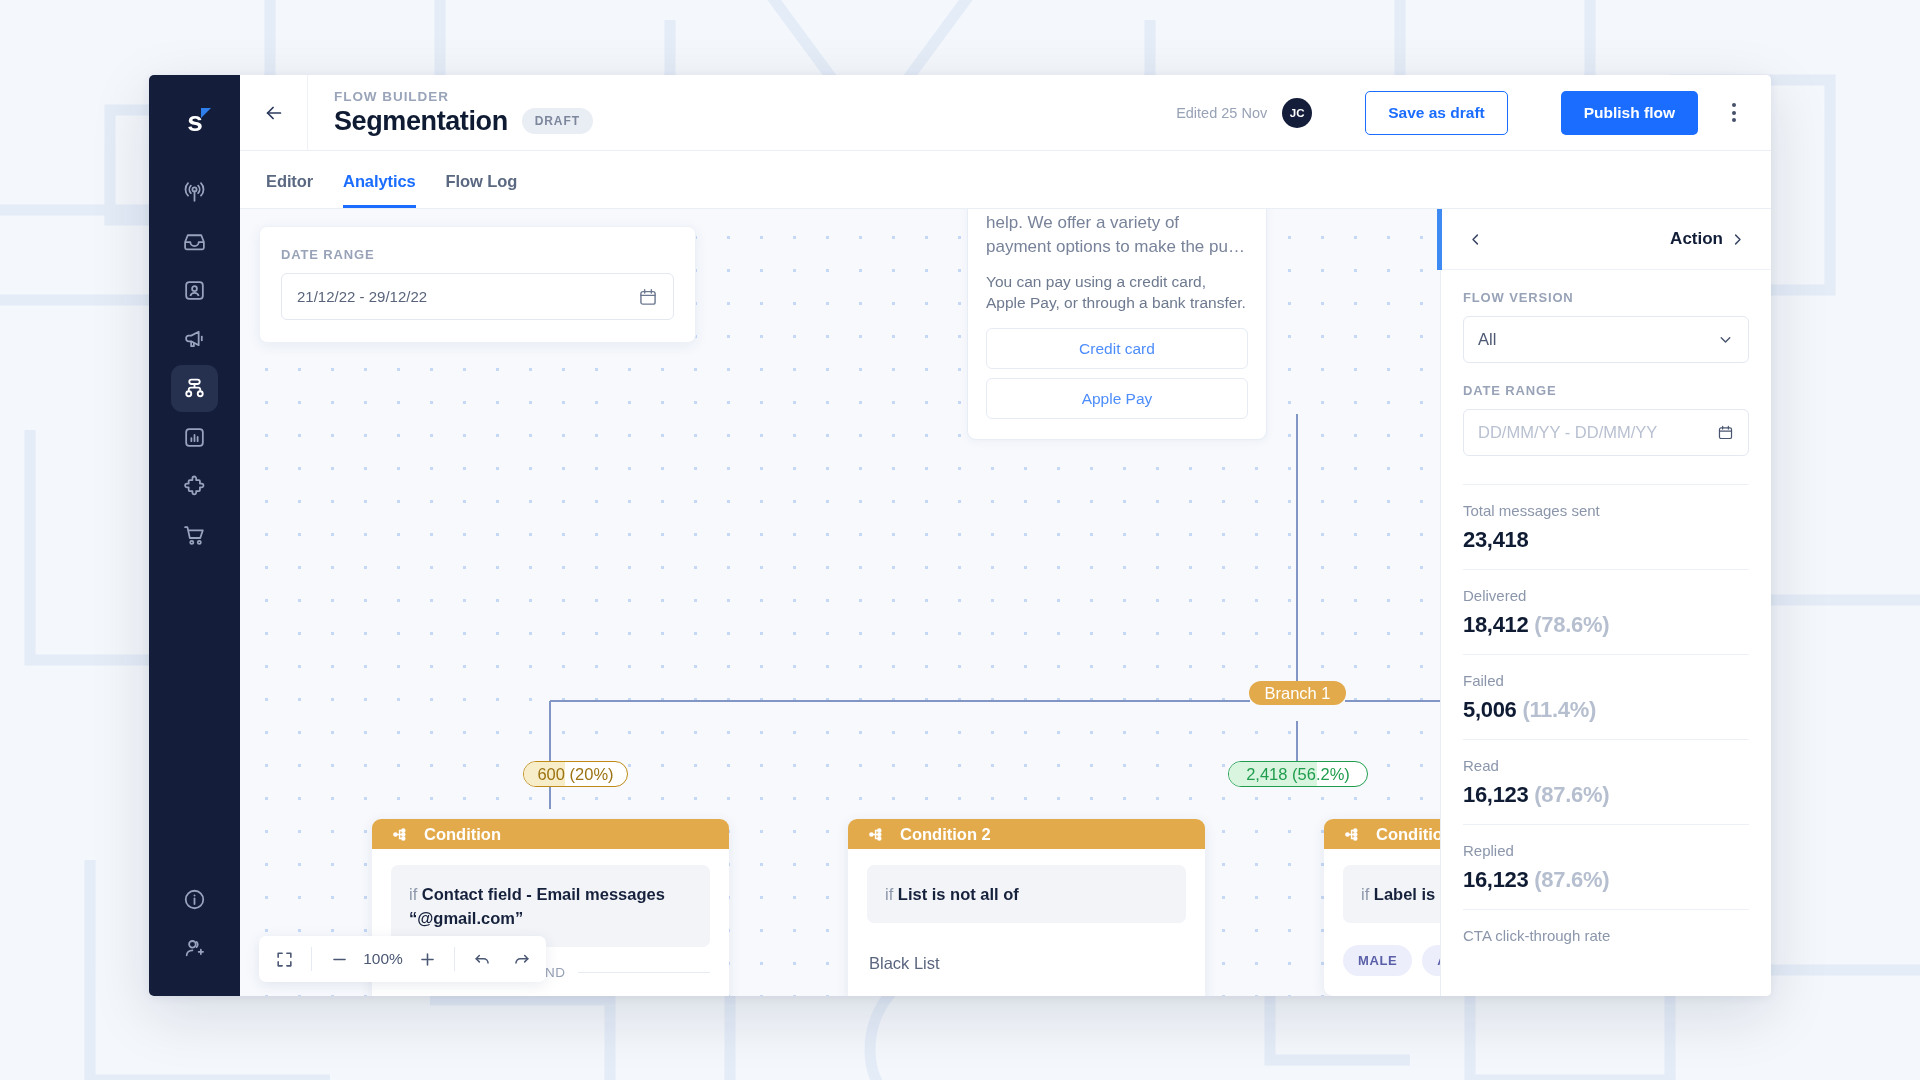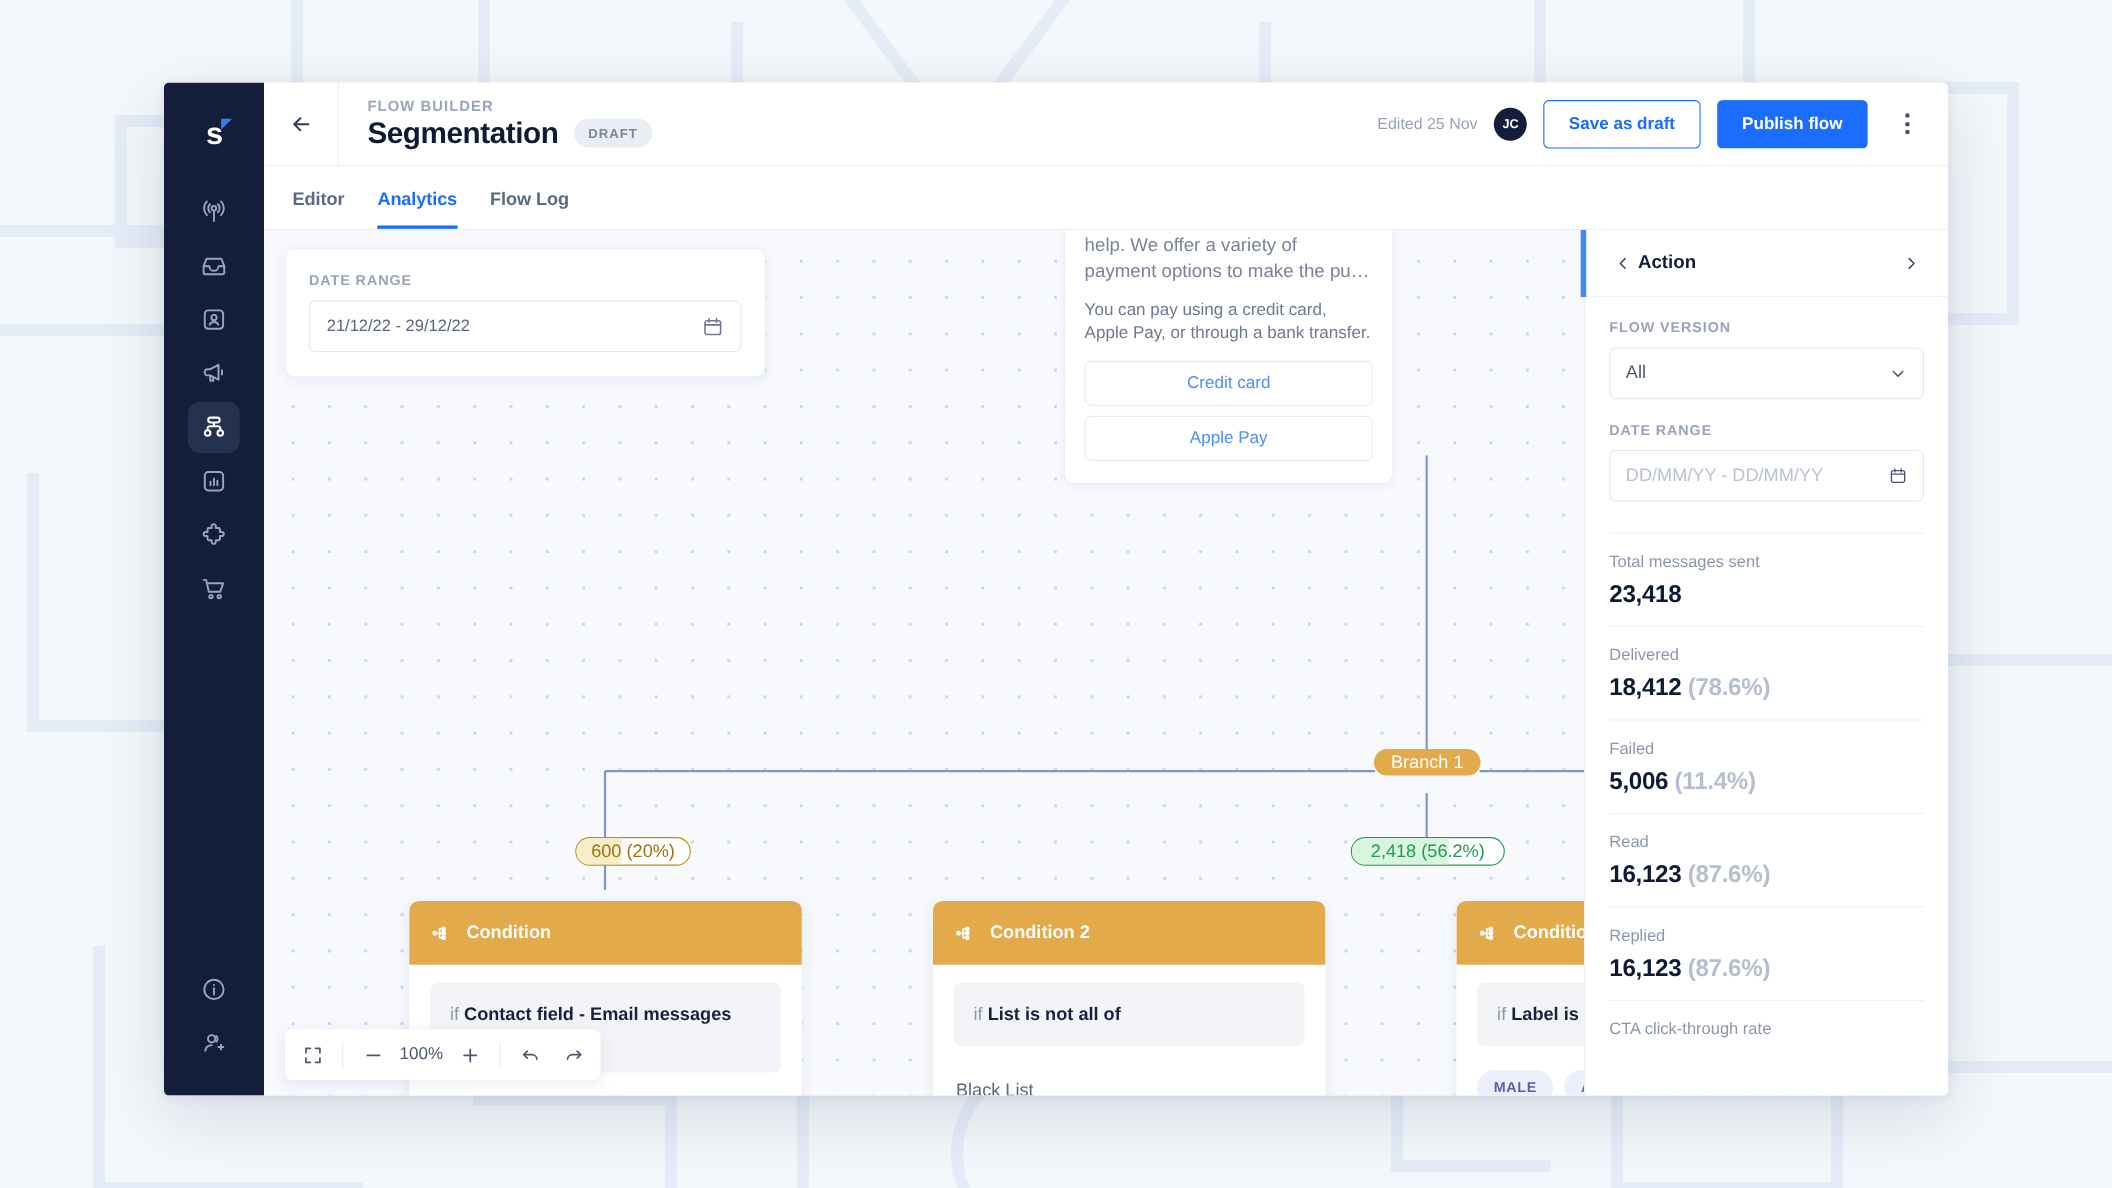--- a/index.html
+++ b/index.html
@@ -76,21 +76,21 @@
   #topbar-right {
     margin-left: auto; display: flex; align-items: center; gap: 15px; padding-right: 20px;
   }
   #edited-label { font-size: 14.5px; color: #98a2b5; }
   #avatar {
     width: 30px; height: 30px; border-radius: 50%; background: #141d3a; color: #fff;
     font-size: 11.5px; font-weight: 700; display: flex; align-items: center; justify-content: center;
   }
   .btn {
     font-family: inherit; font-size: 15.5px; font-weight: 700; border-radius: 5px;
-    padding: 12px 22px; cursor: pointer; white-space: nowrap; border: 1.6px solid transparent;
+    padding: 12px 22px; cursor: pointer; white-space: nowrap; border: 1.6px solid transparent; margin-left: 38px;
   }
   .btn-outline { background: #fff; border-color: #1a6dff; color: #1a6dff; }
   .btn-primary { background: #1a6dff; color: #fff; }
   #kebab {
     width: 34px; height: 34px; display:flex; flex-direction:column; align-items:center;
     justify-content:center; gap:3.5px; cursor:pointer; margin-left: 4px;
   }
   #kebab i { width: 4px; height: 4px; border-radius: 50%; background:#46506a; display:block; }
 
   
@@ -167,21 +167,21 @@
   .pill-amber .fill { background: #f7edc8; }
   .pill-green { border: 1.7px solid #1f9d4d; color: #1f9d4d; }
   .pill-green .fill { background: #d9f5e0; }
 
   
   .cond-card {
     position: absolute; width: 357px; background: #fff; border-radius: 9px;
     box-shadow: 0 3px 14px rgba(35,55,100,.09); overflow: hidden; z-index: 2;
   }
   .cond-head {
-    height: 58px; background: #e3aa4c; display: flex; align-items: center;
+    height: 30px; background: #e3aa4c; display: flex; align-items: center;
     padding: 12px 20px; gap: 13px; color: #fff;
   }
   .cond-head svg { width: 19px; height: 19px; flex: 0 0 19px; }
   .cond-head .t { font-size: 16.5px; font-weight: 700; white-space: nowrap; }
   .cond-body { padding: 16px 19px 20px; }
   .cond-chip {
     background: #f2f4f8; border-radius: 7px; padding: 17px 18px;
     font-size: 16.5px; line-height: 24px; color: #16213c;
   }
   .cond-chip .if { color: #8d97ab; font-weight: 400; }
@@ -225,21 +225,21 @@
   #panel-accent { position: absolute; left: -4px; top: 0; width: 5px; height: 61px; background: #3d8bf2; }
   #panel-head {
     height: 61px; flex: 0 0 61px; display: flex; align-items: center;
     padding: 0 20px; border-bottom: 1px solid #eef1f7;
   }
   #panel-head .nav {
     width: 28px; height: 28px; display:flex; align-items:center; justify-content:center;
     color:#3b4764; cursor:pointer;
   }
   #panel-head .nav svg { width: 15px; height: 15px; }
-  #panel-title { flex: 1 1 auto; text-align: left; font-size: 17px; font-weight: 700; color: #111d37; }
+  #panel-title { flex: 1 1 auto; text-align: right; font-size: 17px; font-weight: 700; color: #111d37; }
   #panel-body { flex: 1 1 auto; overflow: hidden; padding: 20px 22px 0; }
   .sel-box {
     height: 47px; border: 1.3px solid #e3e8f1; border-radius: 6px; display: flex;
     align-items: center; padding: 0 14px; cursor: pointer; margin-bottom: 20px;
   }
   .sel-box .v { flex: 1 1 auto; font-size: 16.5px; color: #4e5a73; }
   .sel-box svg { width: 17px; height: 17px; color: #49556f; }
   .metric { padding: 17px 0 16px; border-top: 1px solid #edf0f6; }
   .metric:first-of-type { border-top: none; padding-top: 10px; }
   .metric .m-label { font-size: 15px; color: #8b96ab; margin-bottom: 8px; }

